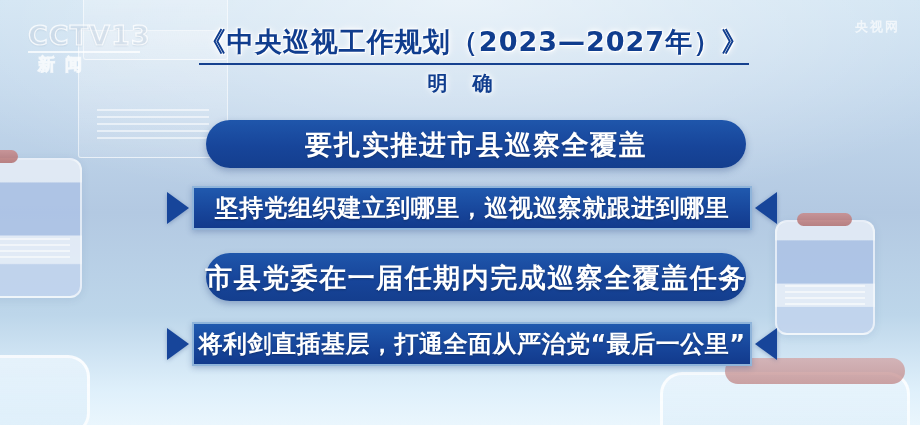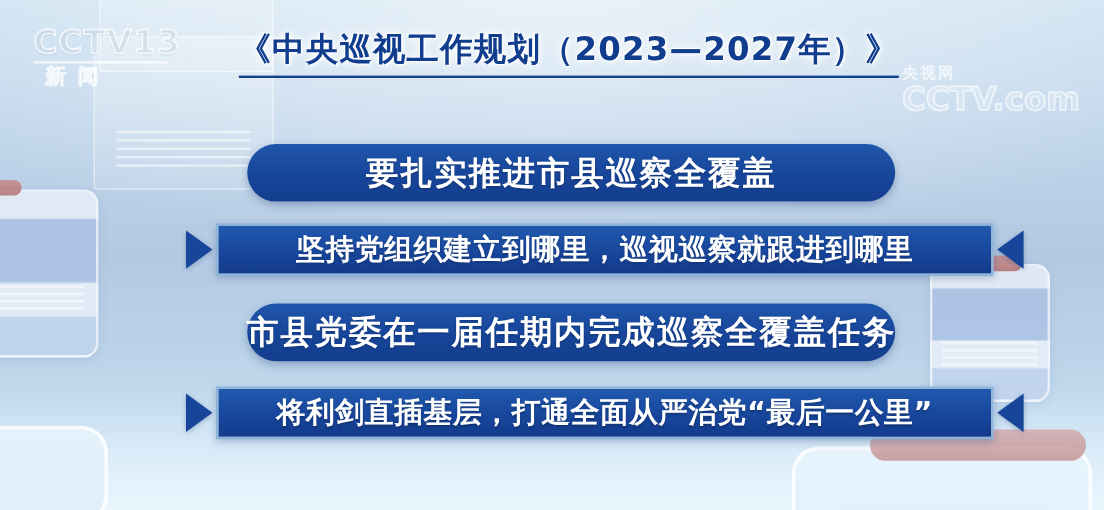--- a/index.html
+++ b/index.html
@@ -72,21 +72,21 @@
     background:rgba(255,255,255,0.8);
   }
   .cctv13 .row2{
     text-align:left; width:112px;
     font:700 17px/1 "DejaVu Sans",sans-serif;
     letter-spacing:10px; text-indent:10px;
     color:rgba(255,255,255,0.25);
     -webkit-text-stroke:1px rgba(255,255,255,0.8);
   }
   .cctvcom{
-    position:absolute; right:20px; top:20px; text-align:left; opacity:.75;margin-top:35px;
+    position:absolute; right:20px; top:20px; text-align:center; opacity:.75;
   }
   .cctvcom .top{
     font:700 13px/1 "DejaVu Sans",sans-serif; letter-spacing:2px;
     color:rgba(255,255,255,0.9); margin-bottom:2px;
   }
   .cctvcom .main{
     font:700 27px/1 "DejaVu Sans",sans-serif; letter-spacing:0px;
     color:rgba(255,255,255,0.28);
     -webkit-text-stroke:1.3px rgba(255,255,255,0.9);
     white-space:nowrap;
@@ -126,21 +126,21 @@
     box-shadow:0 3px 7px rgba(40,70,130,.35);
     margin-left:16px;
   }
   .pill span{
     font:700 27px/1 "DejaVu Sans","Liberation Sans",sans-serif;
     color:#fff; letter-spacing:1.5px; white-space:nowrap;
     text-shadow:0 1px 2px rgba(0,0,0,.25);
   }
 
   .rowbox{
-    position:absolute; left:155px; width:698px; height:44px;
+    position:absolute; left:167px; width:610px; height:44px;
   }
   .rowbox .box{
     position:absolute; left:25px; right:25px; top:0; bottom:0;
     background:linear-gradient(180deg,#2059ae 0%, #17459a 60%, #123a8c 100%);
     border:2px solid #8fb4da;
     display:flex; align-items:center; justify-content:center;
     box-shadow:0 2px 6px rgba(40,70,130,.3);
   }
   .rowbox .box span{
     font:700 24px/1 "DejaVu Sans","Liberation Sans",sans-serif;
@@ -208,25 +208,25 @@
   <div class="bg round-panel" style="left:-60px; top:355px; width:150px; height:80px;"></div>
 
   <div class="cctv13">
     <div class="row1">CCTV13</div>
     <div class="bar"></div>
     <div class="row2">新闻</div>
   </div>
 
   <div class="cctvcom">
     <div class="top">央视网</div>
-    <div class="main">CCTV.com</div>
   </div>
 
   <div class="headline">
     <div class="l1">《中央巡视工作规划（2023—2027年）》</div>
+    <div class="l2">明 确</div>
   </div>
 
   <div class="banners">
 
     <div class="pill" style="top:120px;">
       <span>要扎实推进市县巡察全覆盖</span>
     </div>
 
     <div class="rowbox" style="top:186px;">
       <div class="tri tri-left"></div>

